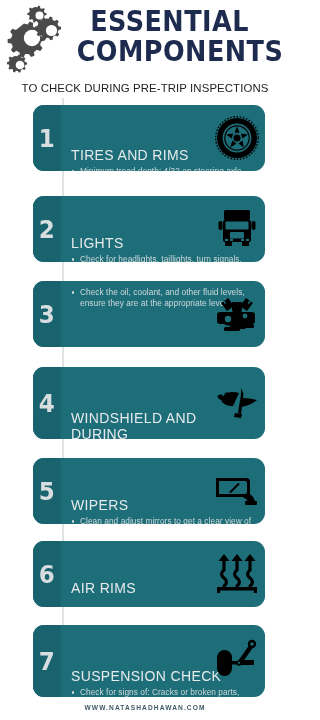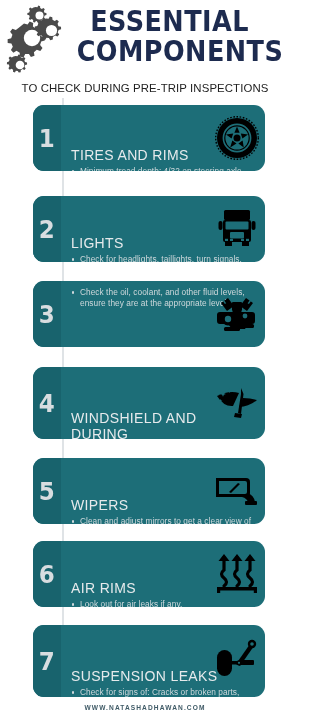--- a/index.html
+++ b/index.html
@@ -326,23 +326,20 @@
       </div>
     </div>
   </div>
 
   <div class="card" id="card-6">
     <div class="num-strip">
       <span class="num">6</span>
     </div>
     <div class="card-body">
       <div class="card-title">AIR RIMS</div>
-      <ul class="bullets">
-        <li><span class="txt">Look out for air leaks if any.</span></li>
-      </ul>
       <div class="card-icon">
         <svg viewBox="0 0 46 46" xmlns="http://www.w3.org/2000/svg">
           <g fill="none" stroke="#000" stroke-width="3.2" stroke-linecap="round">
             <path d="M10 35 q5-4 0-8 q-5-4 0-8 l0-13"></path>
             <path d="M23 35 q5-4 0-8 q-5-4 0-8 l0-13"></path>
             <path d="M36 35 q5-4 0-8 q-5-4 0-8 l0-13"></path>
           </g>
           <g fill="#000">
             <path d="M10 3 l5.5 7 -11 0z"></path>
             <path d="M23 3 l5.5 7 -11 0z"></path>
@@ -354,21 +351,21 @@
         </svg>
       </div>
     </div>
   </div>
 
   <div class="card" id="card-7">
     <div class="num-strip">
       <span class="num">7</span>
     </div>
     <div class="card-body">
-      <div class="card-title">SUSPENSION LEAKS</div>
+      <div class="card-title">SUSPENSION CHECK</div>
       <ul class="bullets">
         <li><span class="txt">Check for signs of: Cracks or broken parts, tires are not rubbing against any parts of the suspension system.</span></li>
       </ul>
       <div class="card-icon">
         <svg viewBox="0 0 46 46" xmlns="http://www.w3.org/2000/svg">
           <g fill="#000">
             <rect x="3" y="12" width="15" height="26" rx="7.5"></rect>
             <rect x="17" y="23" width="8" height="3.5"></rect>
             <rect x="26" y="22" width="14" height="5" rx="1"></rect>
             <path d="M36 6 l4 2 -14 20 -4-2z"></path>

